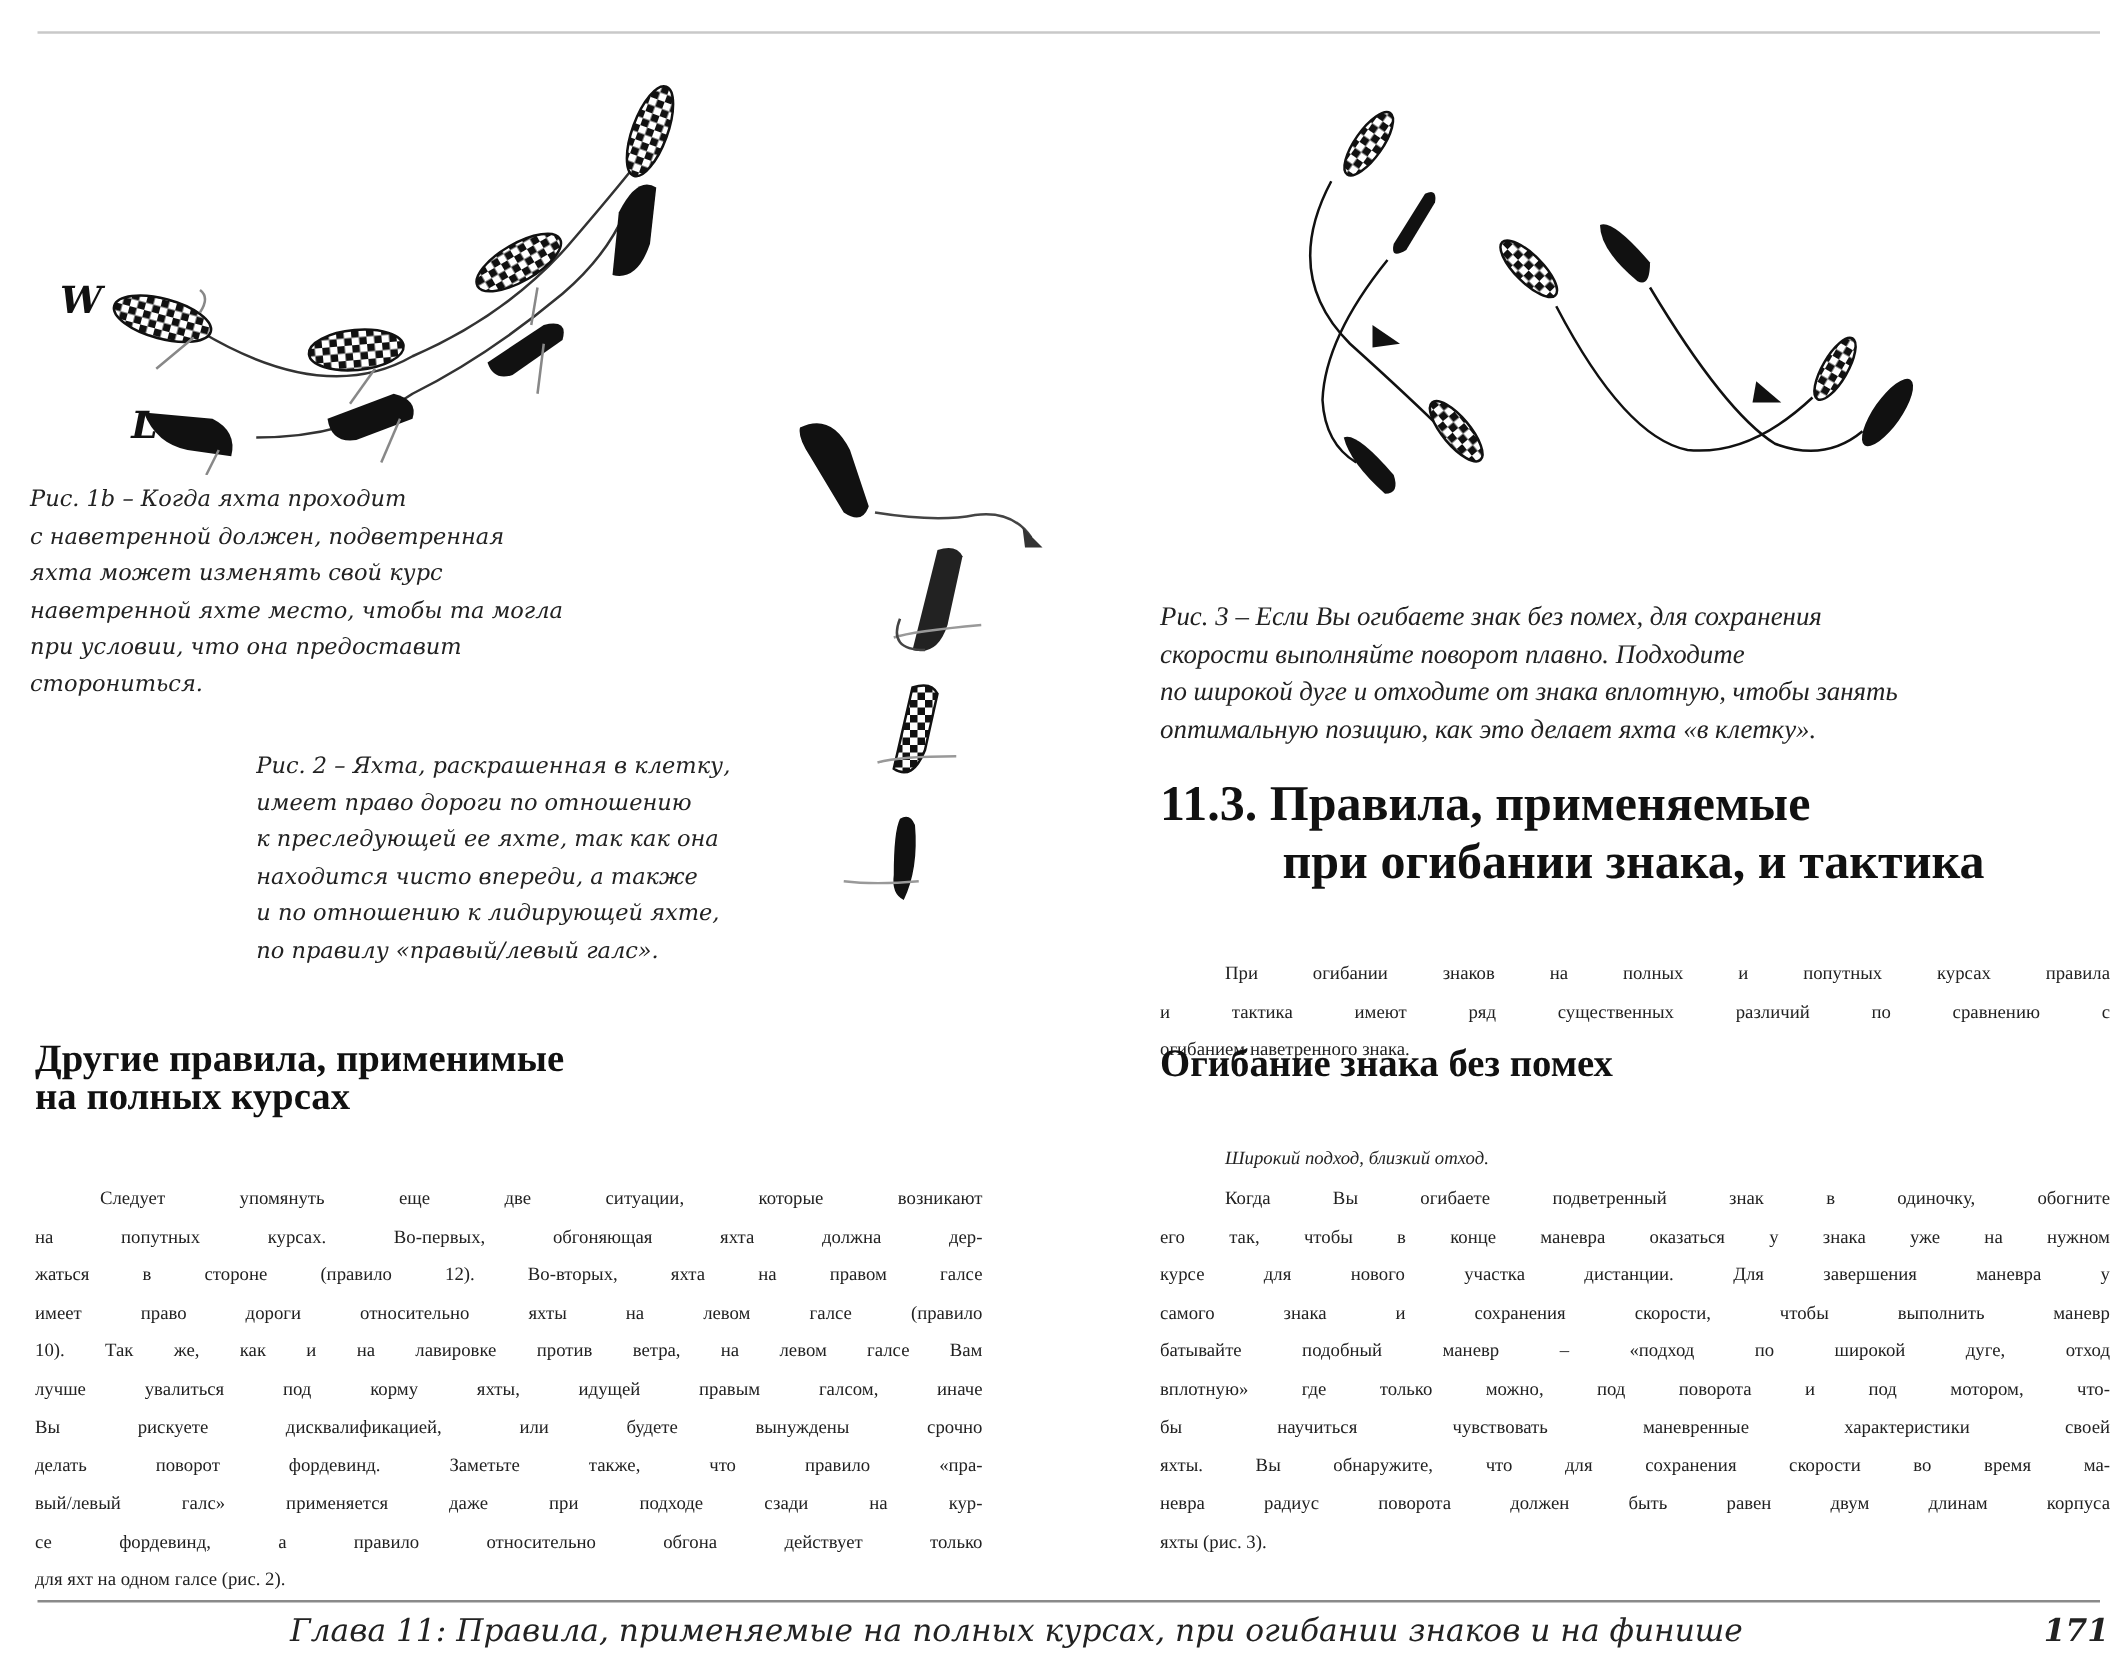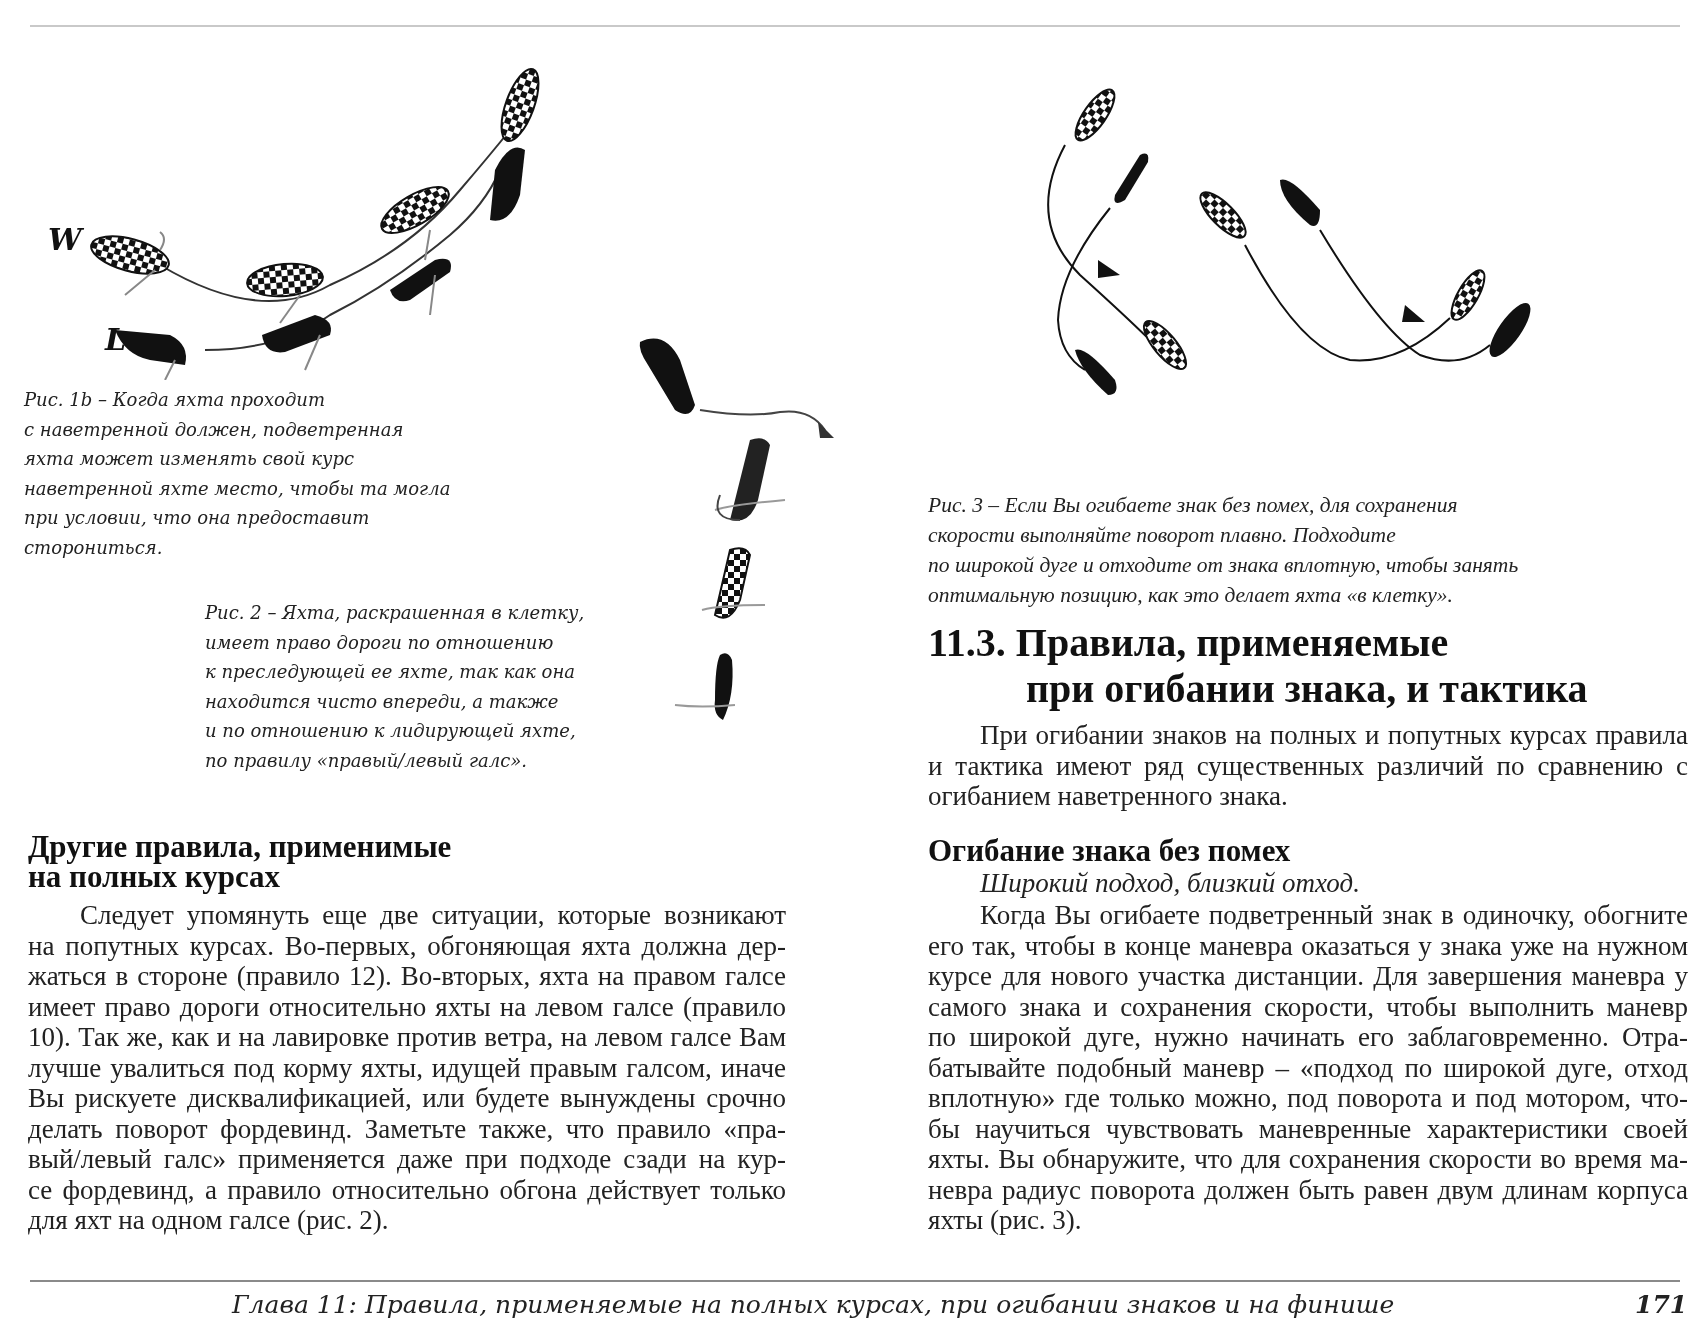--- a/index.html
+++ b/index.html
@@ -1,23 +1,23 @@
 <!DOCTYPE html>
 <html><head>
 <meta charset="utf-8">
 <style>
   html, body { margin:0; padding:0; background:#ffffff; }
   body { width:1701px; height:1338px; position:relative; overflow:hidden; color:#1a1a1a; font-family:"Liberation Serif", serif; }
   .rule-top { position:absolute; left:30px; top:25px; width:1650px; height:2px; background:#c9c9c9; }
   .rule-bottom { position:absolute; left:30px; top:1280px; width:1650px; height:2px; background:#8a8a8a; }
   .caption { position:absolute; font-family:"DejaVu Serif", serif; font-style:italic; font-size:18px; line-height:29.5px; color:#222; }
   .caption div { white-space:nowrap; }
-  .cap3 { font-family:"Liberation Serif", serif; font-size:21.5px; line-height:30px;margin-top:12px; }
+  .cap3 { font-family:"Liberation Serif", serif; font-size:21.5px; line-height:30px; }
   .h2 { position:absolute; font-family:"Liberation Serif", serif; font-weight:bold; color:#111; }
-  .para { position:absolute; font-family:"Liberation Serif", serif; font-size:27px; line-height:30.5px; color:#222; text-align:justify; }
+  .para { position:absolute; font-family:"Liberation Serif", serif; font-size:15px; line-height:30.5px; color:#222; text-align:justify;margin-top:44px; }
   .para div { white-space:nowrap; text-align-last:justify; }
   .para div.last { text-align-last:left; }
   .footer { position:absolute; top:1290px; font-family:"DejaVu Serif", serif; font-style:italic; font-size:25px; color:#222; white-space:nowrap; }
   svg { position:absolute; }
   .lbl { font-family:"DejaVu Serif", serif; font-weight:bold; font-style:italic; font-size:30px; fill:#111; }
 </style>
 </head>
 <body>
 
 <svg width="0" height="0" style="position:absolute">
@@ -138,21 +138,20 @@
 <div class="h2" style="left:928px;top:832px;font-size:31px;line-height:38px">Огибание знака без помех</div>
 <div class="para" style="left:980px;top:868px;font-style:italic">
   <div class="last">Широкий подход, близкий отход.</div>
 </div>
 
 <div class="para" style="left:928px;top:900px;width:760px">
   <div style="padding-left:52px">Когда Вы огибаете подветренный знак в одиночку, обогните</div>
   <div>его так, чтобы в конце маневра оказаться у знака уже на нужном</div>
   <div>курсе для нового участка дистанции. Для завершения маневра у</div>
   <div>самого знака и сохранения скорости, чтобы выполнить маневр</div>
-  <div>по широкой дуге, нужно начинать его заблаговременно. Отра-</div>
   <div>батывайте подобный маневр – «подход по широкой дуге, отход</div>
   <div>вплотную» где только можно, под поворота и под мотором, что-</div>
   <div>бы научиться чувствовать маневренные характеристики своей</div>
   <div>яхты. Вы обнаружите, что для сохранения скорости во время ма-</div>
   <div>невра радиус поворота должен быть равен двум длинам корпуса</div>
   <div class="last">яхты (рис. 3).</div>
 </div>
 
 <div class="h2" style="left:28px;top:832px;font-size:31px;line-height:30px">
   <div>Другие правила, применимые</div>

